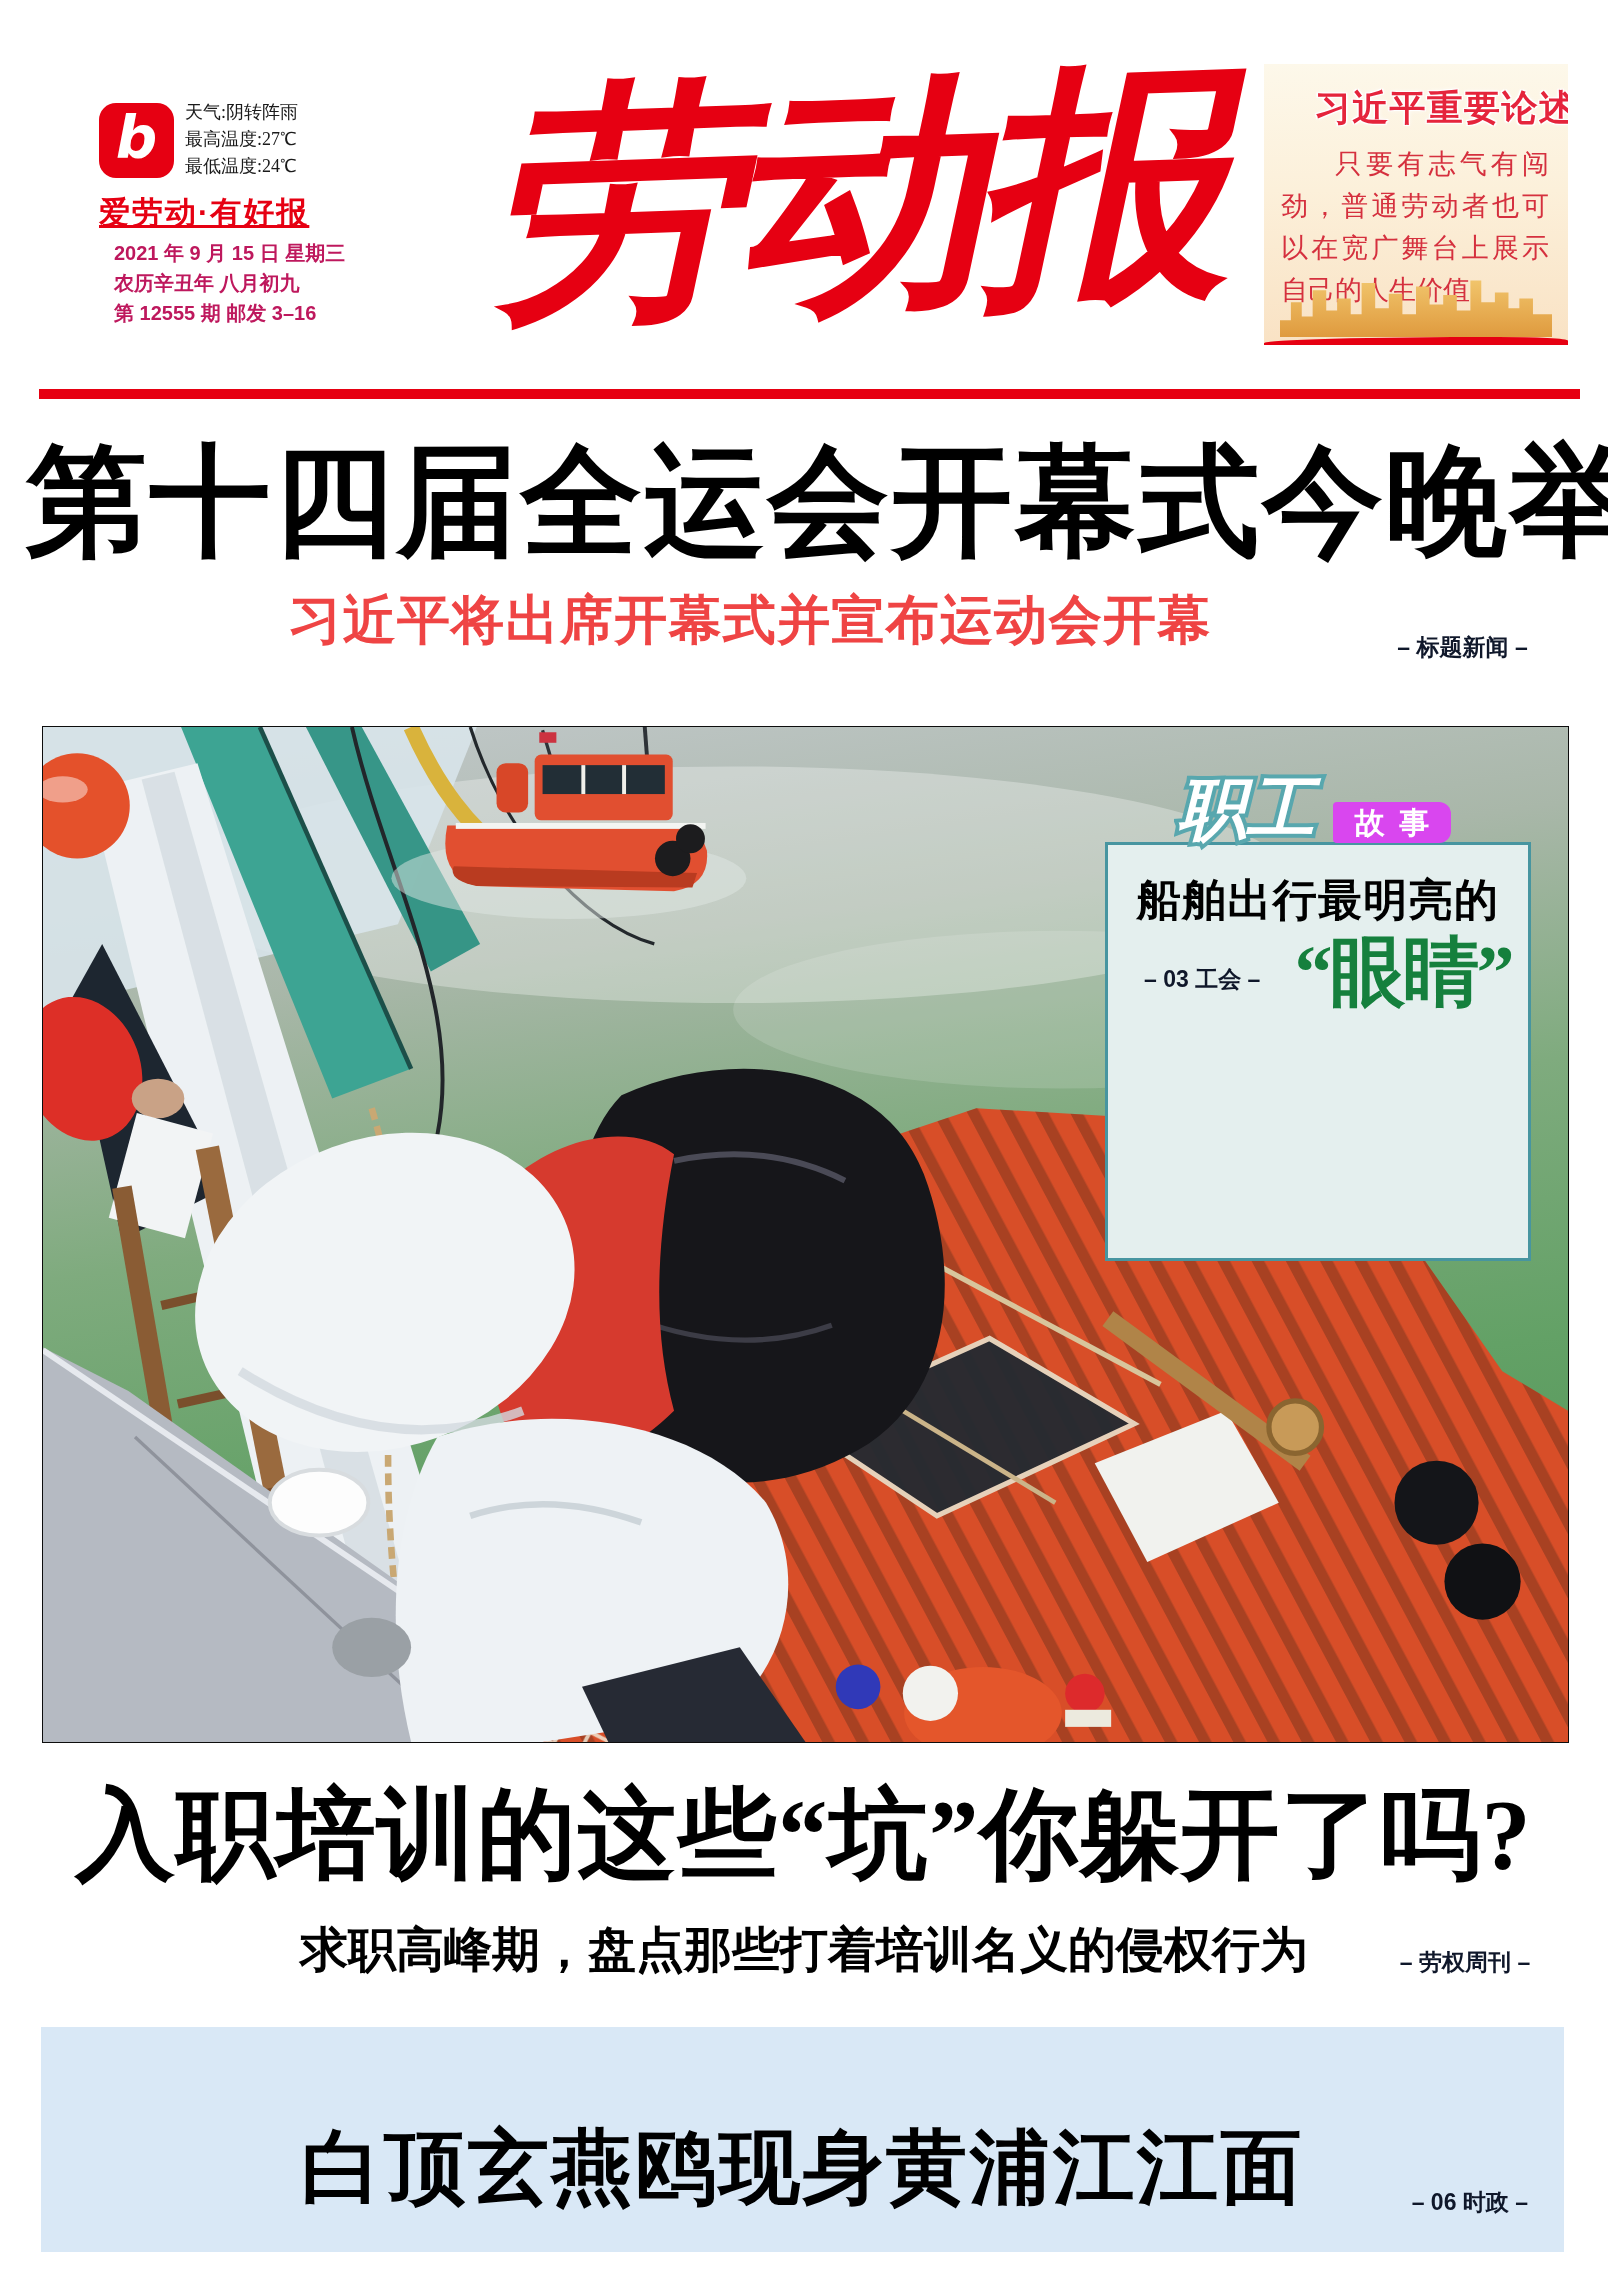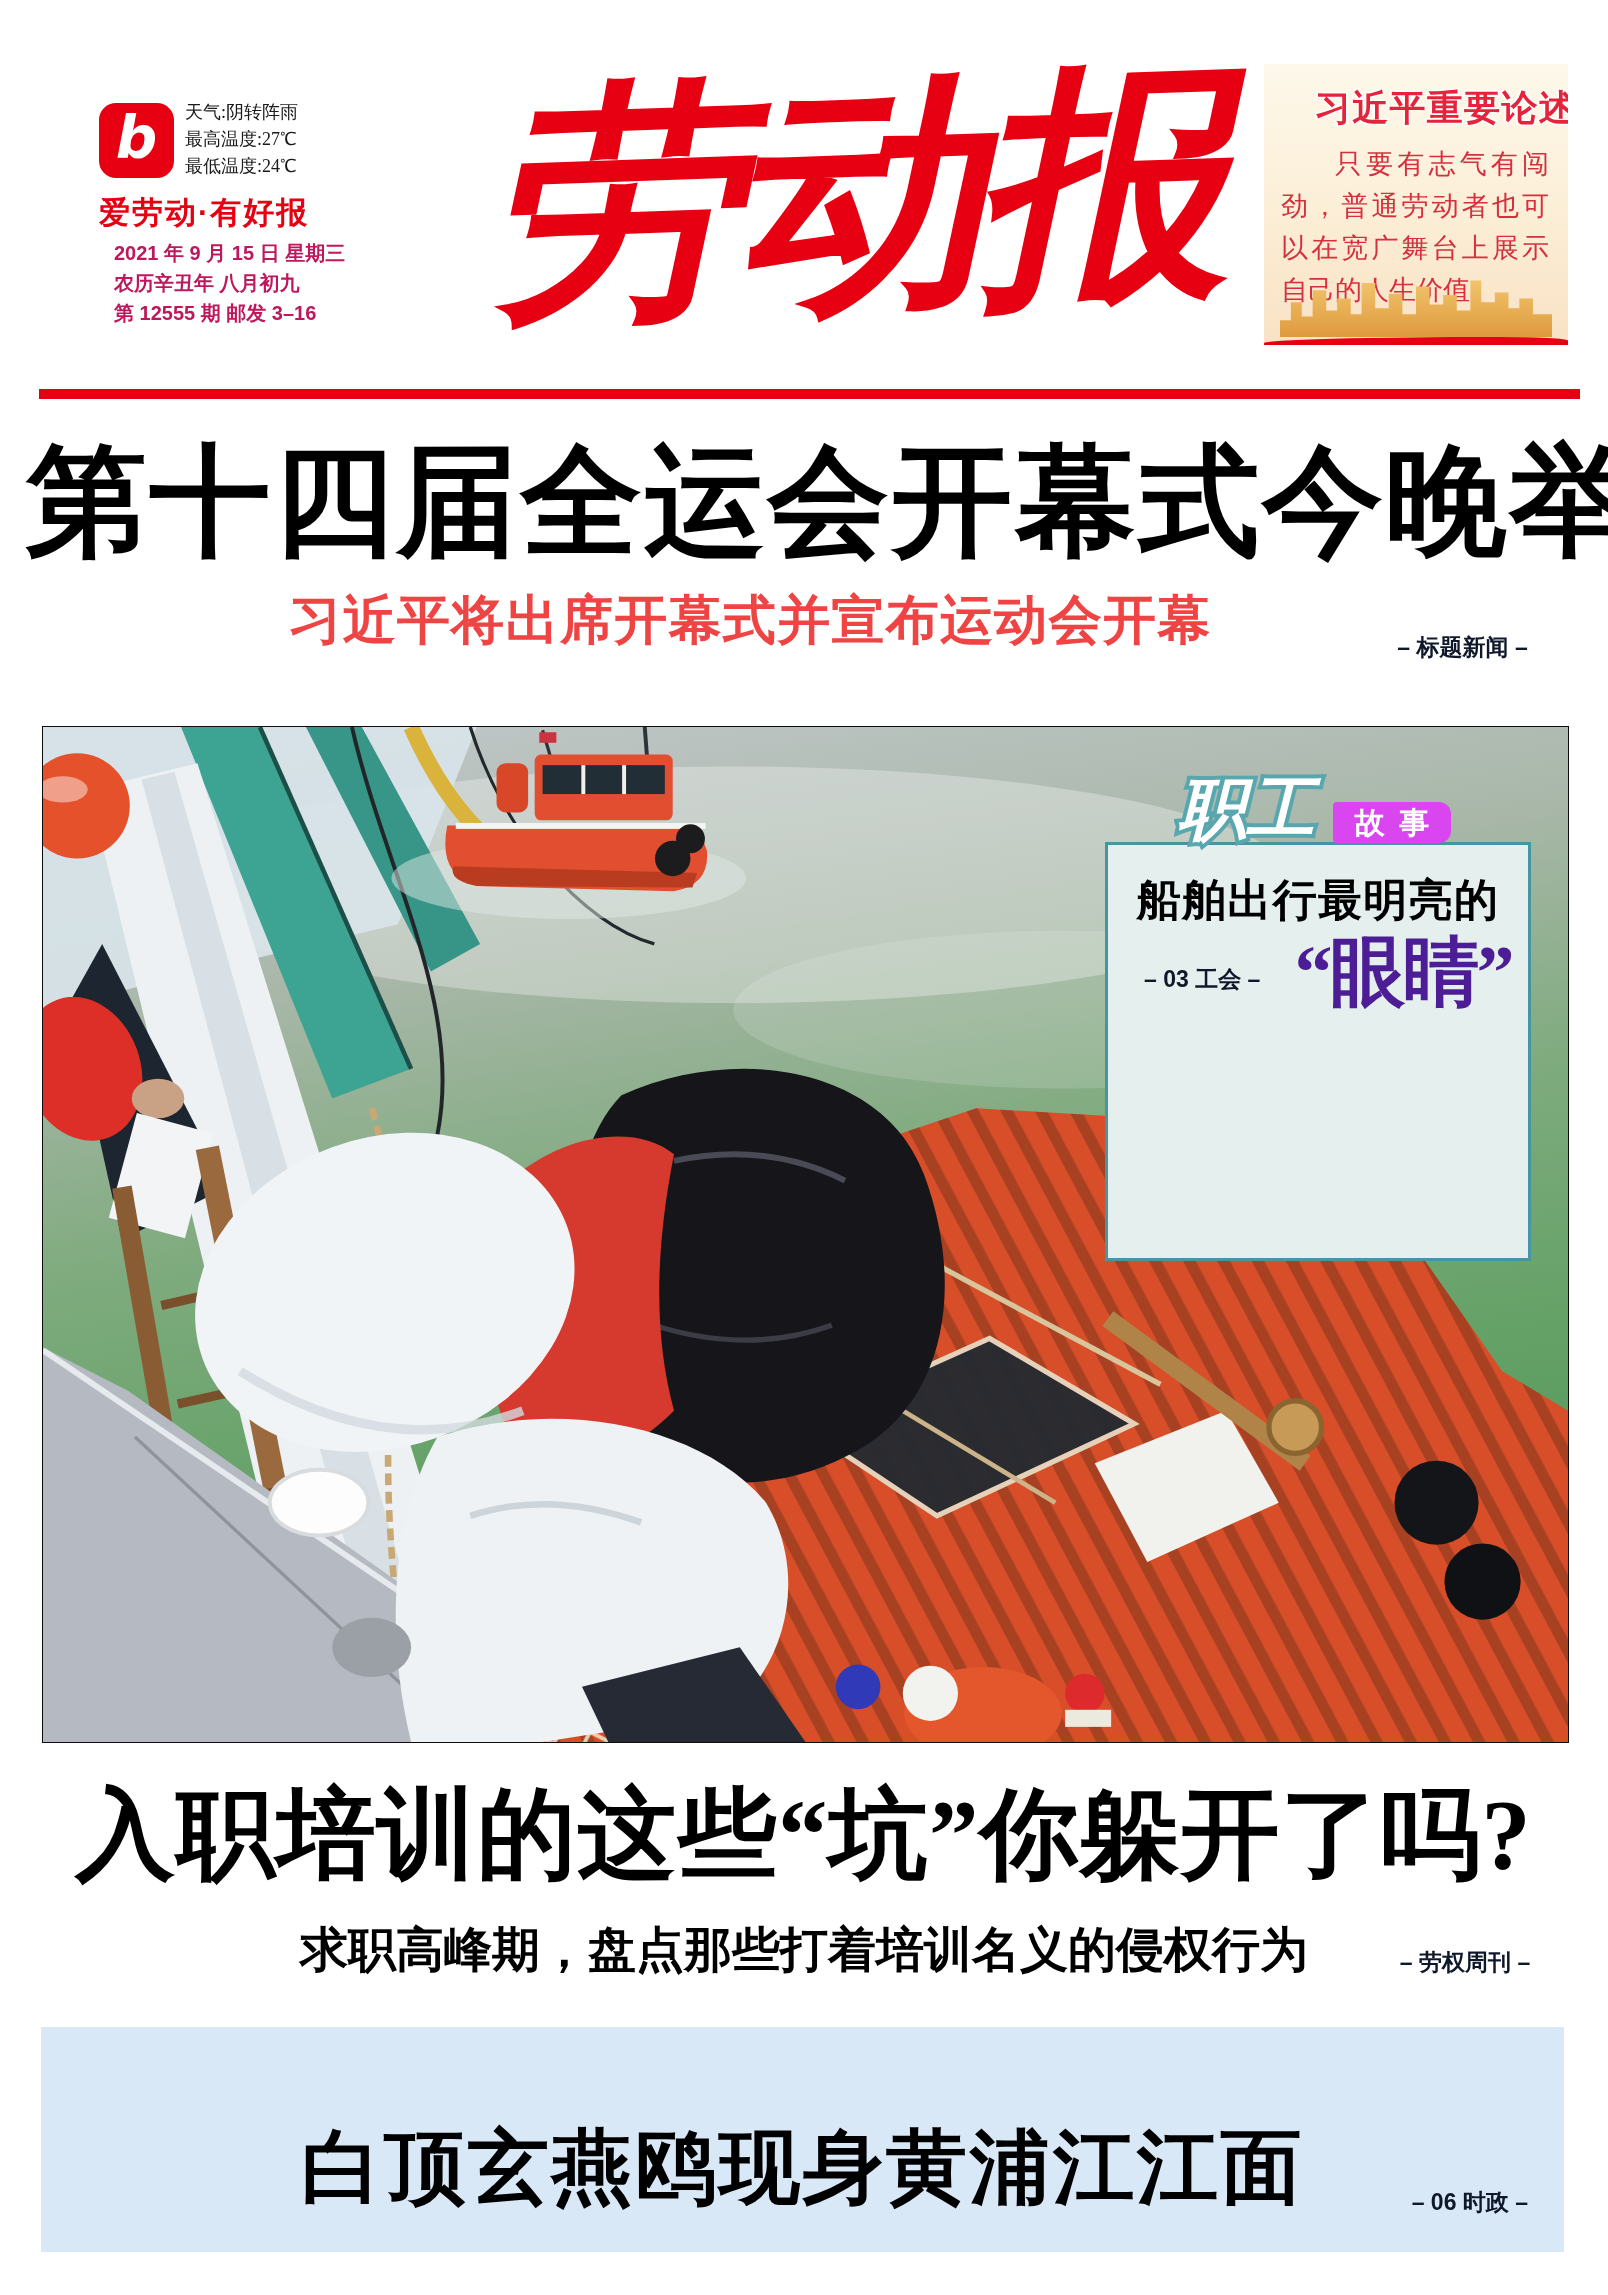--- a/index.html
+++ b/index.html
@@ -9,21 +9,21 @@
   }
   .abs{position:absolute;}
 
   
   .logo{left:99px;top:103px;width:75px;height:75px;background:#e60012;border-radius:17px;}
   .logo span{display:block;width:100%;text-align:center;color:#fff;
     font:italic 900 58px/70px "DejaVu Sans",sans-serif;}
   .weather{left:185px;top:99px;color:#1a1a1a;
     font:18px/27px "Liberation Serif",serif;white-space:nowrap;}
   .slogan{left:99px;top:192px;color:#e60012;letter-spacing:2px;
-    font:bold 31px "Liberation Sans",sans-serif;white-space:nowrap;}
+    font:bold 31px "Liberation Sans",sans-serif;white-space:nowrap;text-decoration:underline;}
   .dates{left:114px;top:238px;color:#be185d;
     font:bold 20px/30px "Liberation Sans",sans-serif;white-space:nowrap;}
   .paper-title{left:460px;top:18.4px;width:782px;height:358px;text-align:center;color:#e60012;
     font:italic 900 253px/358px "Liberation Serif",serif;letter-spacing:-9.2px;
     transform:rotate(-2deg);}
   .red-rule{left:39px;top:389px;width:1541px;height:10px;background:#e60012;}
 
   
   .quote-box{left:1264px;top:64px;width:304px;height:281px;overflow:hidden;
     background:linear-gradient(180deg,#fdf8ea 0%,#fcf0da 45%,#f9e2c4 100%);}
@@ -49,21 +49,21 @@
   
   .photo{left:42px;top:726px;width:1525px;height:1015px;border:1.3px solid #0d0d0d;
     box-sizing:content-box;}
   .photo svg{display:block;width:100%;height:100%;}
 
   
   .panel{left:1105px;top:842px;width:426px;height:419px;box-sizing:border-box;
     background:#e4efee;border:3.3px solid #4795a0;padding:9.2px 16px 0 16px;z-index:3;}
   .panel-title{text-align:center;color:#000;margin-top:17px;
     font:900 44px "Liberation Serif",serif;letter-spacing:1.3px;white-space:nowrap;}
-  .panel-highlight{float:right;color:#4c1d95;margin:2.6px 0 5.3px 9.2px;
+  .panel-highlight{float:right;color:#15803d;margin:2.6px 0 5.3px 9.2px;
     font:900 76px/79px "Liberation Serif",serif;letter-spacing:-2.6px;}
   .panel-tag{display:block;margin:34px 0 12px 20px;}
   .panel-body{clear:none;margin:0;color:#000;text-indent:2em;text-align:justify;
     font:23px/35px "Liberation Serif",serif;}
   .badge-main{left:1174px;top:764px;width:171px;height:87px;z-index:4;}
   .badge-sub{left:1333px;top:802px;width:118px;height:41px;background:#d946ef;z-index:4;
     border-radius:4px 12px 12px 4px;color:#fff;text-align:center;
     font:bold 30px/41px "Liberation Sans",sans-serif;letter-spacing:14.5px;text-indent:14.5px;}
 
   

